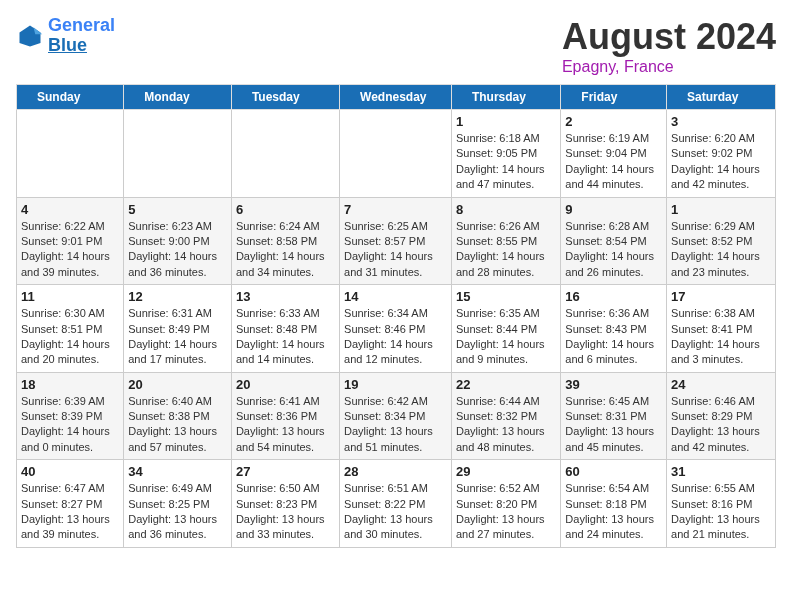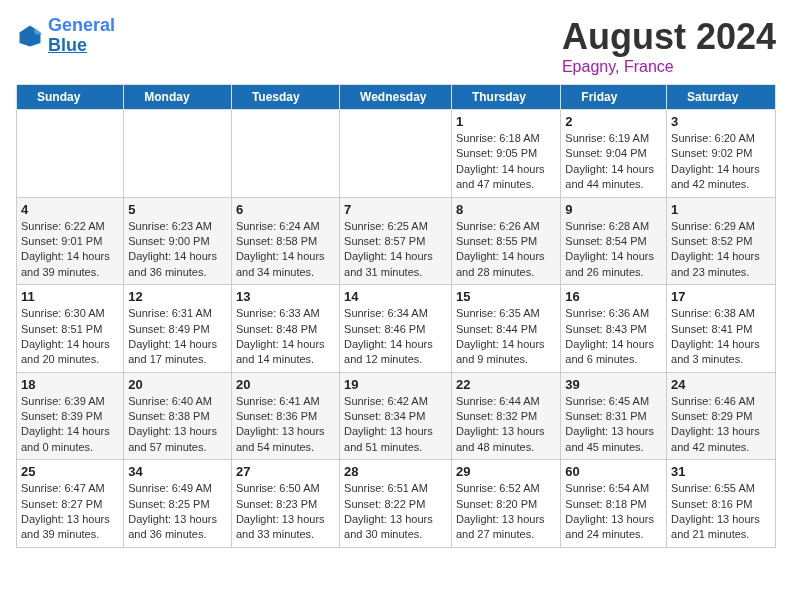--- a/index.html
+++ b/index.html
@@ -222,21 +222,21 @@
           <div class="day-number">39</div>
           <div class="day-info">Sunrise: 6:45 AM<br>Sunset: 8:31 PM<br>Daylight: 13 hours<br>and 45 minutes.</div>
         </td>
         <td>
           <div class="day-number">24</div>
           <div class="day-info">Sunrise: 6:46 AM<br>Sunset: 8:29 PM<br>Daylight: 13 hours<br>and 42 minutes.</div>
         </td>
       </tr>
       <tr>
         <td>
-          <div class="day-number">25</div>
+          <div class="day-number">40</div>
           <div class="day-info">Sunrise: 6:47 AM<br>Sunset: 8:27 PM<br>Daylight: 13 hours<br>and 39 minutes.</div>
         </td>
         <td>
           <div class="day-number">34</div>
           <div class="day-info">Sunrise: 6:49 AM<br>Sunset: 8:25 PM<br>Daylight: 13 hours<br>and 36 minutes.</div>
         </td>
         <td>
           <div class="day-number">27</div>
           <div class="day-info">Sunrise: 6:50 AM<br>Sunset: 8:23 PM<br>Daylight: 13 hours<br>and 33 minutes.</div>
         </td>

